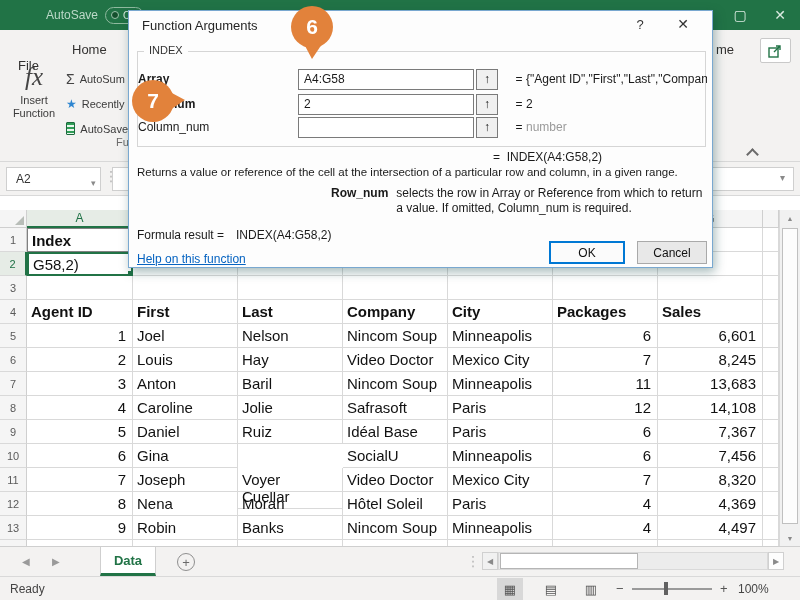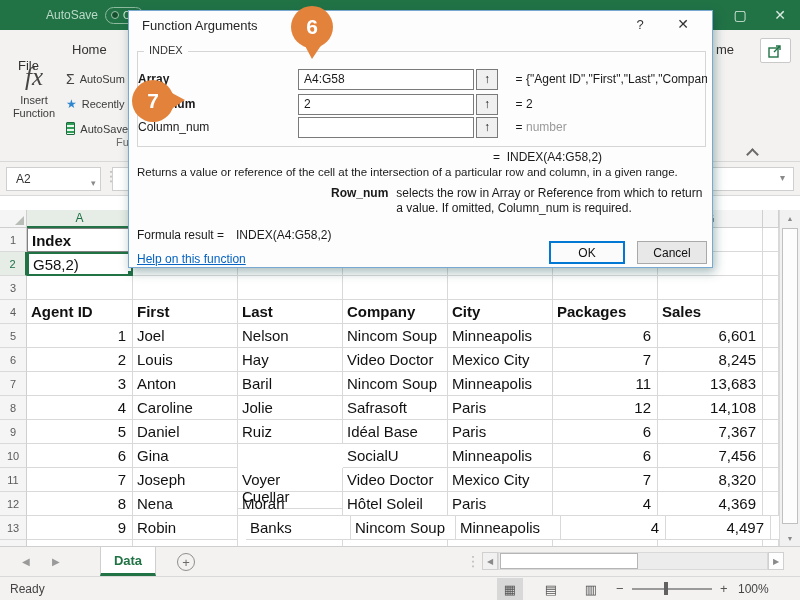--- a/index.html
+++ b/index.html
@@ -332,21 +332,21 @@
           <div class="cell" style="width: 105px;">Hôtel Soleil</div>
           <div class="cell" style="width: 105px;">Paris</div>
           <div class="cell num" style="width: 105px;">4</div>
           <div class="cell num" style="width: 105px;">4,369</div>
           <div class="cell" style="width: 16px;"></div>
         </div>
         <div class="grid-row">
           <div class="gutter">13</div>
           <div class="cell num" style="width: 106px;">9</div>
           <div class="cell" style="width: 105px;">Robin</div>
-          <div class="cell" style="width: 105px; margin-left: 8px;">Banks</div>
+          <div class="cell" style="width: 105px;">Banks</div>
           <div class="cell" style="width: 105px;">Nincom Soup</div>
           <div class="cell" style="width: 105px;">Minneapolis</div>
           <div class="cell num" style="width: 105px;">4</div>
           <div class="cell num" style="width: 105px;">4,497</div>
           <div class="cell" style="width: 16px;"></div>
         </div>
       </div>
     <div class="partial-clip" id="partial-clip">
         <div class="grid-row">
           <div class="gutter">14</div>

